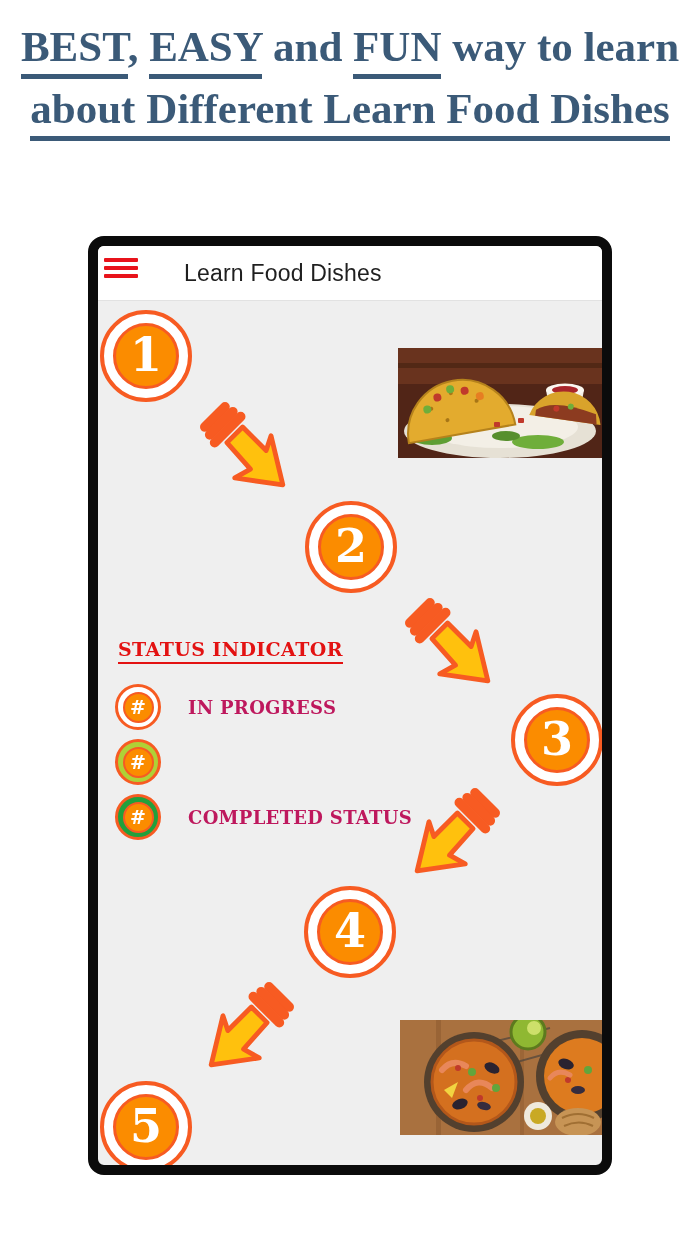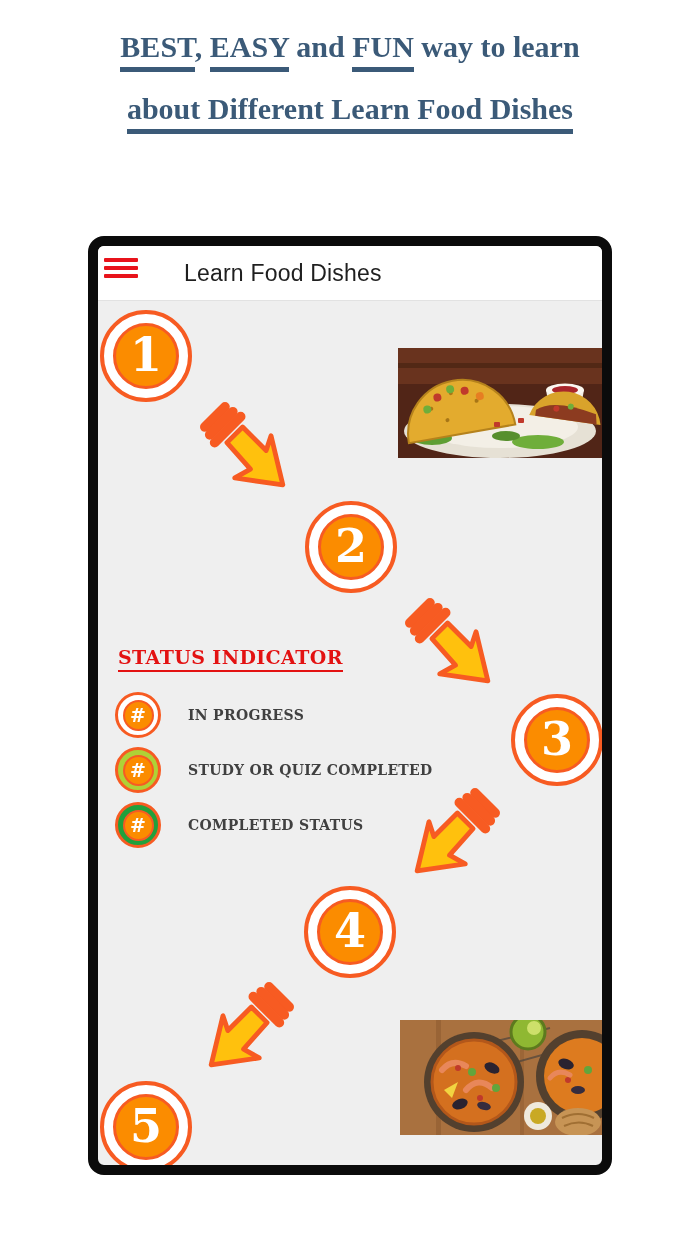--- a/index.html
+++ b/index.html
@@ -6,21 +6,21 @@
   html,body { width:700px; }
   body {
     width:700px; height:1244px; background:#ffffff; position:relative;
     font-family:"Liberation Sans", sans-serif; overflow:hidden;
   }
 
   
   .headline {
     position:absolute; left:0; top:20px; width:700px;
     text-align:center; color:#3B5A78;
-    font-family:"Liberation Serif", serif; font-weight:700; font-size:30px;
+    font-family:"Liberation Serif", serif; font-weight:700; font-size:43px;
   }
   .hl-line { height:62px; line-height:54px; white-space:nowrap; }
   .hl-line .u { border-bottom:5px solid #3B5A78; padding-bottom:4px; }
 
   
   .phone {
     position:absolute; left:88px; top:236px;
     width:524px; height:939px;
     border:10px solid #0b0b0b; border-radius:16px;
     background:#EFEFEF; overflow:hidden;
@@ -59,21 +59,21 @@
   .arrow { position:absolute; width:104px; height:64px; z-index:2; }
   .arrow.dr { transform:rotate(45deg); }
   .arrow.dl { transform:scaleX(-1) rotate(45deg); }
   .arrow svg { width:104px; height:64px; display:block; }
 
   
   .photo { position:absolute; z-index:1; }
   .photo svg { display:block; }
 
   
-  .legend { position:absolute; left:17px; top:400px; width:330px; z-index:4; }
+  .legend { position:absolute; left:17px; top:392px; width:330px; z-index:4; }
   .legend-title {
     display:inline-block; margin-left:3px;
     color:#E31212; font-family:"DejaVu Serif", serif; font-weight:700;
     font-size:19px; letter-spacing:0.4px;
     border-bottom:2px solid #E31212; padding-bottom:2px;
   }
   .legend-row { display:flex; align-items:center; margin-top:9px; }
   .legend-row:first-of-type { margin-top:20px; }
   .badge {
     width:46px; height:46px; border-radius:50%;
@@ -86,23 +86,23 @@
   .badge-inner {
     width:31px; height:31px; border-radius:50%;
     background:#FB8C00; border:2px solid #F75B22;
     display:flex; align-items:center; justify-content:center;
   }
   .badge-sym {
     color:#ffffff; font-family:"DejaVu Sans", sans-serif; font-weight:700;
     font-size:19px; line-height:1;
   }
   .legend-label {
-    margin-left:27px; color:#404040;
+    margin-left:27px; color:#be185d;
     font-family:"DejaVu Serif", serif; font-weight:700;
-    font-size:14px; letter-spacing:0.3px; white-space:nowrap;
+    font-size:18px; letter-spacing:0.3px; white-space:nowrap;
   }
 </style>
 </head>
 <body>
 
 <div class="headline">
   <div class="hl-line"><span class="u">BEST</span><span>, </span><span class="u">EASY</span><span> and </span><span class="u">FUN</span><span> way to learn</span></div>
   <div class="hl-line"><span class="u">about Different Learn Food Dishes</span></div>
 </div>
 
@@ -279,21 +279,20 @@
         </div>
         <span class="legend-label">IN PROGRESS</span>
       </div>
 
       <div class="legend-row">
         <div class="badge ring-yg">
           <div class="badge-inner">
               <span class="badge-sym">#</span>
             </div>
         </div>
-        <span class="legend-label">STUDY OR QUIZ COMPLETED</span>
       </div>
 
       <div class="legend-row">
         <div class="badge ring-green">
           <div class="badge-inner">
               <span class="badge-sym">#</span>
             </div>
         </div>
         <span class="legend-label">COMPLETED STATUS</span>
       </div>

